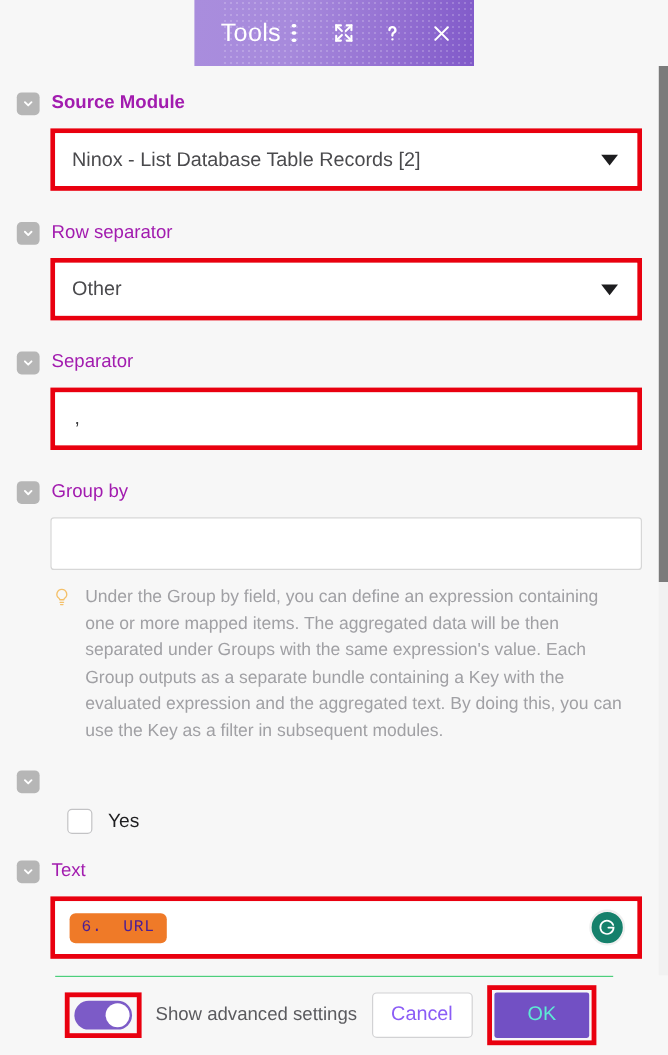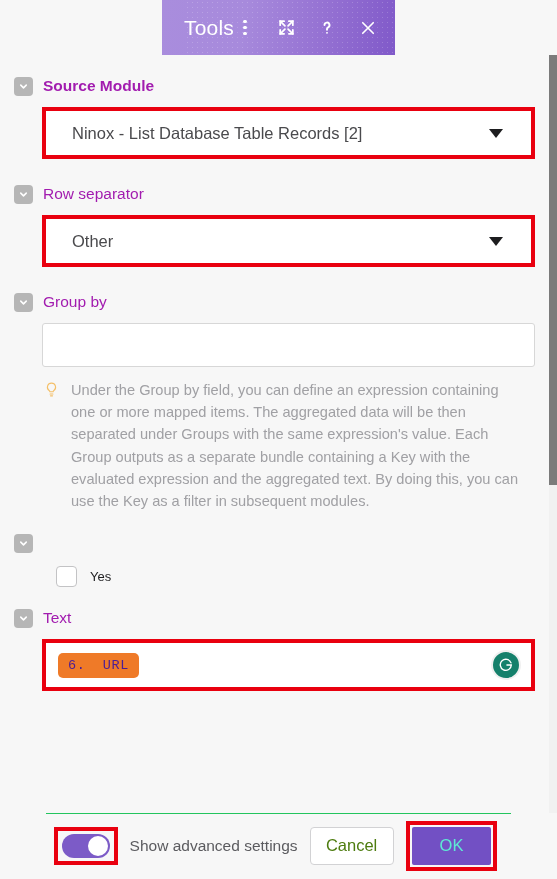--- a/index.html
+++ b/index.html
@@ -138,21 +138,21 @@
     border: 4px solid #e9000f;
     padding: 0;
     box-sizing: border-box;
   }
   .input-box {
     background: #ffffff;
     border: 1px solid #d7d7d7;
     height: 44px;
     display: flex;
     align-items: center;
-    padding: 0 26px;
+    padding: 0 14px;
     box-sizing: border-box;
     font-size: 16.5px;
     color: #4a4a4d;
     position: relative;
     cursor: text;
   }
   .control-wrap.highlight .input-box {
     border: none;
     height: 44px;
   }
@@ -207,21 +207,21 @@
   .checkbox {
     width: 19px;
     height: 19px;
     border: 1.6px solid #c3c3c5;
     border-radius: 4px;
     background: #fff;
     flex: 0 0 19px;
     cursor: pointer;
   }
   .checkbox-label {
-    font-size: 13px;
+    font-size: 16px;
     color: #1f1f21;
   }
 
   
   .token-box {
     background: #ffffff;
     height: 44px;
     display: flex;
     align-items: center;
     justify-content: space-between;
@@ -300,21 +300,21 @@
     justify-content: center;
     box-sizing: border-box;
     cursor: pointer;
   }
   .btn-cancel {
     min-width: 84px;
     padding: 0 0;
     background: #ffffff;
     border: 1px solid #d2d2d4;
     border-radius: 4px;
-    color: #4d7c0f;
+    color: #8b5cf6;
   }
   .ok-highlight {
     border: 4px solid #e9000f;
     display: flex;
     align-items: center;
     justify-content: center;
     padding: 2px;
   }
   .btn-ok {
     min-width: 52px;
@@ -391,20 +391,35 @@
         <div class="field-label">Row separator</div>
       </div>
       <div class="control-wrap highlight">
         <div class="input-box select-box">
           <span>Other</span>
           <span class="caret"></span>
         </div>
       </div>
     </div>
 
+    <div class="field" style="margin-top:22px;">
+      <div class="field-head">
+        <div class="collapse-toggle">
+          <svg width="11" height="11" viewBox="0 0 24 24" fill="none" stroke="#ffffff" stroke-width="3.4" stroke-linecap="round" stroke-linejoin="round">
+              <path d="M6 9l6 6 6-6"></path>
+            </svg>
+        </div>
+        <div class="field-label">Separator</div>
+      </div>
+      <div class="control-wrap highlight">
+        <div class="input-box">
+          <span class="sep-value">,</span>
+        </div>
+      </div>
+    </div>
 
     <div class="field" style="margin-top:22px;">
       <div class="field-head">
         <div class="collapse-toggle">
           <svg width="11" height="11" viewBox="0 0 24 24" fill="none" stroke="#ffffff" stroke-width="3.4" stroke-linecap="round" stroke-linejoin="round">
               <path d="M6 9l6 6 6-6"></path>
             </svg>
         </div>
         <div class="field-label">Group by</div>
       </div>

